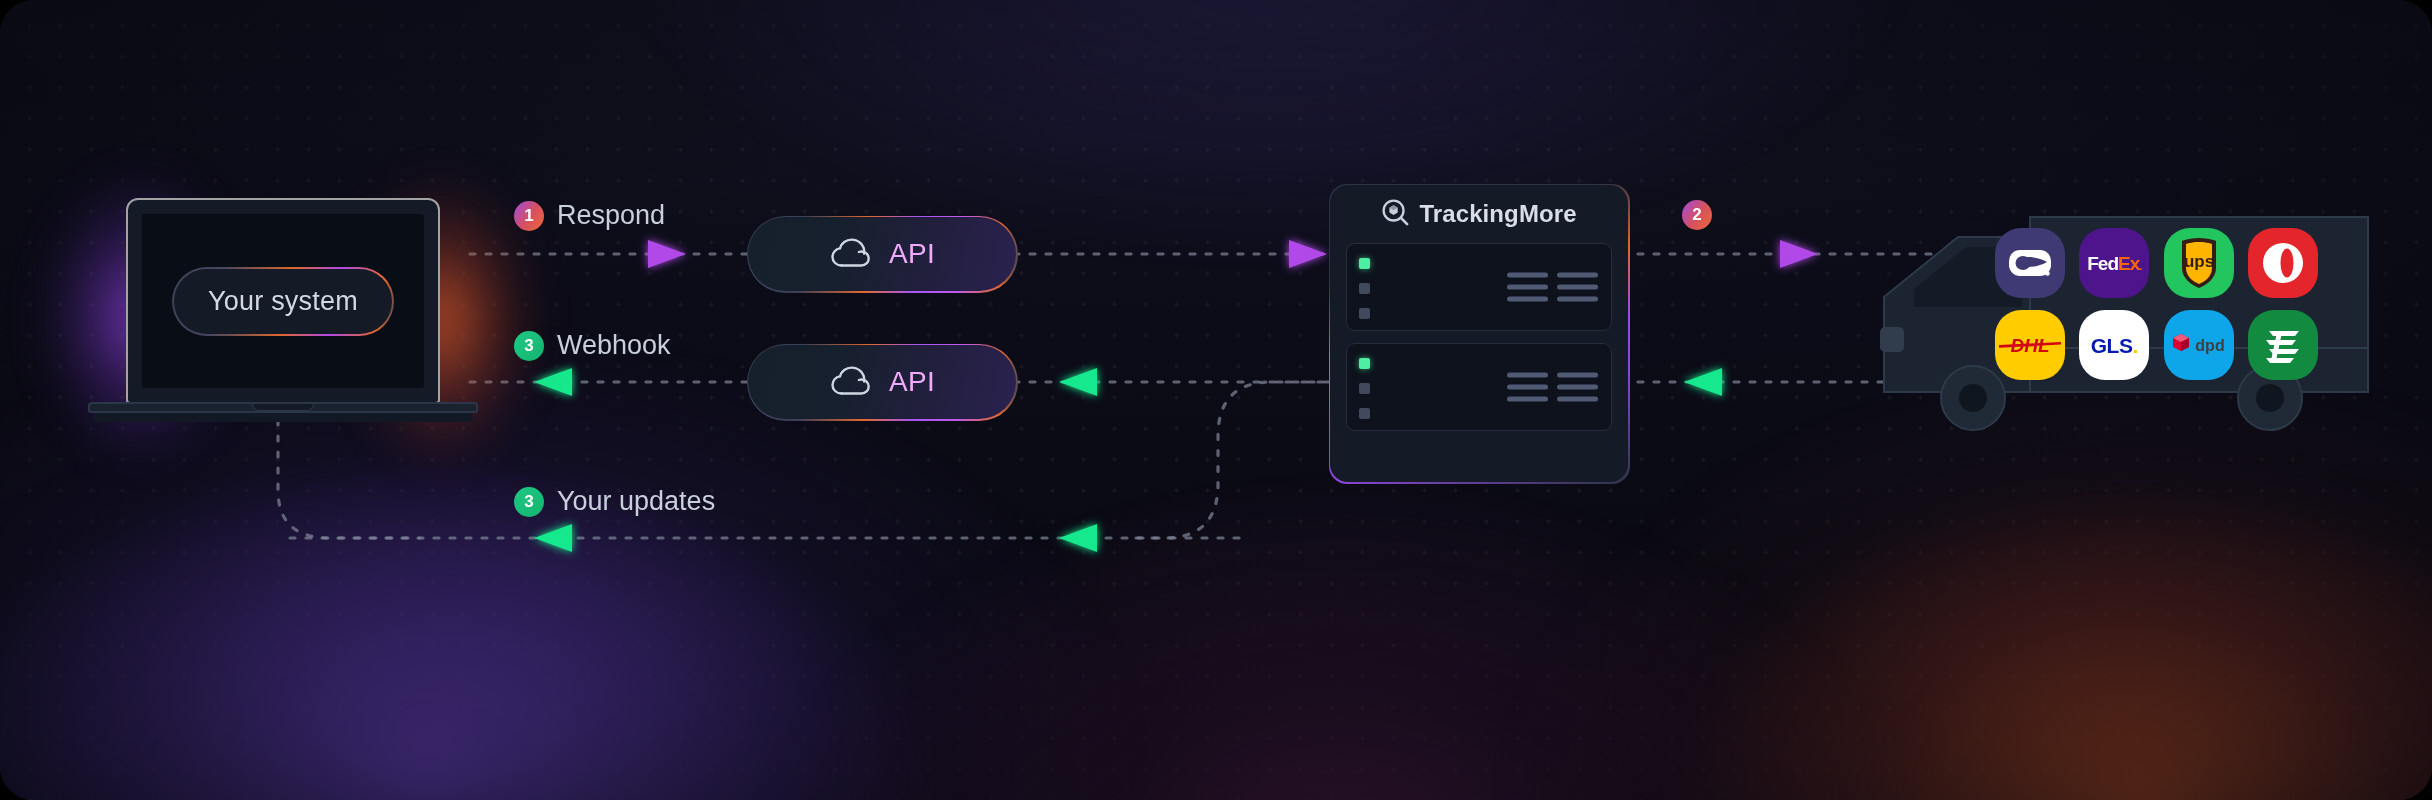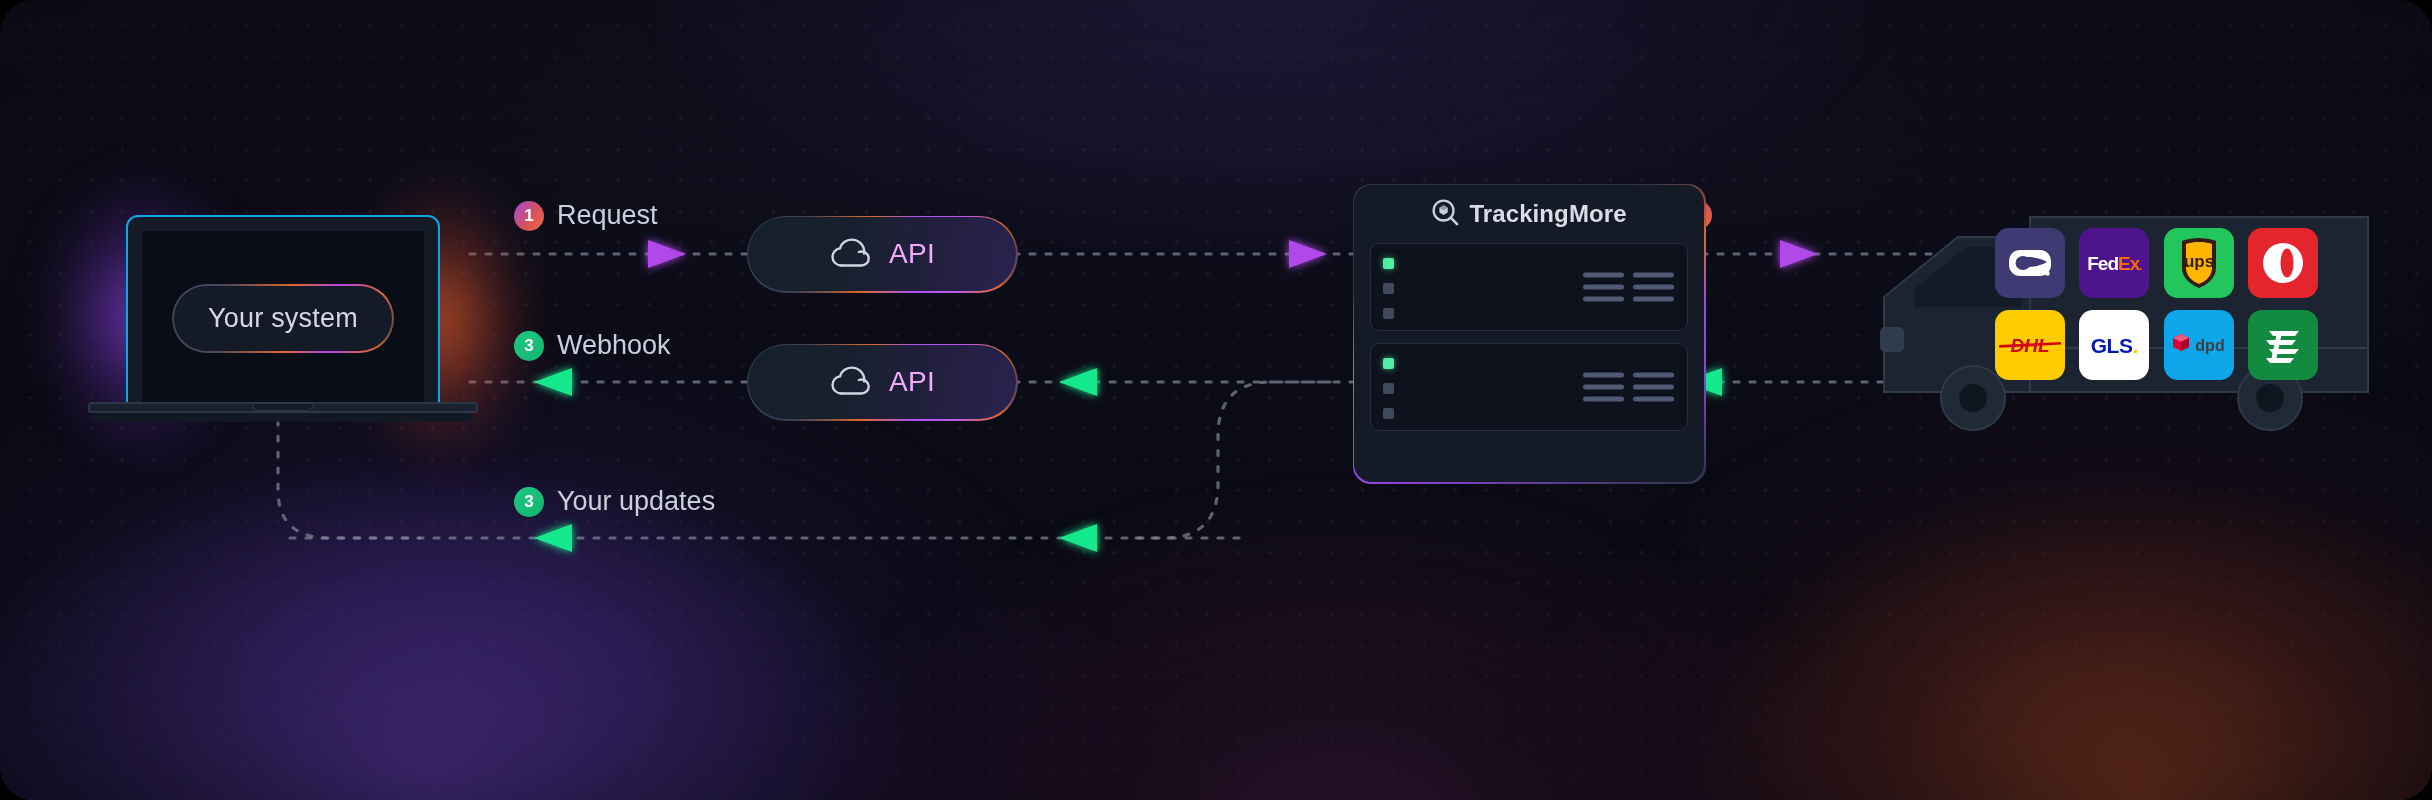--- a/index.html
+++ b/index.html
@@ -65,22 +65,22 @@
     background:radial-gradient(closest-side, rgba(150,70,235,0.75), rgba(110,50,190,0.3) 55%, rgba(0,0,0,0) 100%);
     filter:blur(22px);
   }
   .laptop-glow-r{
     position:absolute; right:-58px; top:-22px; width:190px; height:290px;
     border-radius:50%;
     background:radial-gradient(closest-side, rgba(232,96,44,0.8), rgba(180,60,40,0.32) 55%, rgba(0,0,0,0) 100%);
     filter:blur(22px);
   }
   .laptop-lid{
-    position:absolute; left:38px; top:17px; width:314px; height:206px;
-    background:#141b27; border:2px solid #0ea5e9;
+    position:absolute; left:38px; top:0; width:314px; height:206px;
+    background:#141b27; border:2px solid #a3a3a3;
     border-radius:12px 12px 4px 4px;
     padding:14px;
   }
   .laptop-screen{
     width:100%; height:100%;
     background:#080d16; border-radius:3px;
     display:flex; align-items:center; justify-content:center;
   }
   .sys-pill{
     position:relative;
@@ -148,25 +148,24 @@
   }
   .node::after{
     content:""; position:absolute; inset:0; border-radius:999px;
     background:linear-gradient(100deg, #16202b 0%, #17202e 35%, #221f3e 70%, #2a2250 100%);
     z-index:-1;
   }
   .node-label{ color:#f0abfc; font-size:28px; letter-spacing:.3px; }
   .node-icon{ display:flex; align-items:center; }
   .tm-wrap{
     position:absolute; left:1330px; top:185px;
-    width:350px; height:297px;
+    width:298px; height:297px;
     border-radius:18px;
     background:#141b27;
     z-index:2;
-    margin-left:24px;
   }
   .tm-wrap::before{
     content:""; position:absolute; inset:-1.5px; border-radius:18px;
     background:linear-gradient(160deg,#2c3445 0%,#2e3447 24%, #e0682c 42%, #9b4ae8 58%, #8a45d8 74%, #2c3445 100%);
     z-index:-2;
   }
   .tm-wrap::after{
     content:""; position:absolute; inset:0; border-radius:18px;
     background:#141b27; z-index:-1;
   }
@@ -192,21 +191,21 @@
   
   .truck{ position:absolute; left:1870px; top:215px; width:500px; height:225px; }
   .truck-body{ position:absolute; inset:0; }
   .carriers{
     position:absolute; left:1995px; top:228px;
     width:325px;
     display:grid; grid-template-columns:repeat(4,1fr); gap:12px;
     z-index:3;
   }
   .logo-tile{
-    width:70px; height:70px; border-radius:14px;
+    width:70px; height:70px; border-radius:26px;
     display:flex; align-items:center; justify-content:center;
     overflow:hidden; position:relative;
   }
   .logo-txt{ font-weight:bold; line-height:1; }
 </style>
 </head>
 <body>
 
 <div class="stage">
 
@@ -292,21 +291,21 @@
     <div class="laptop-base">
       <div class="laptop-foot"></div>
       <div class="laptop-deck">
         <div class="laptop-notch"></div>
       </div>
     </div>
   </div>
 
   <div class="step" style="left:514px; top:200px;">
     <div class="step-badge badge-grad">1</div>
-    <div class="step-text">Request</div>
+    <div class="step-text">Respond</div>
   </div>
 
   <div class="step" style="left:514px; top:330px;">
     <div class="step-badge badge-green">3</div>
     <div class="step-text">Webhook</div>
   </div>
 
   <div class="step" style="left:514px; top:486px;">
     <div class="step-badge badge-green">3</div>
     <div class="step-text">Your updates</div>

